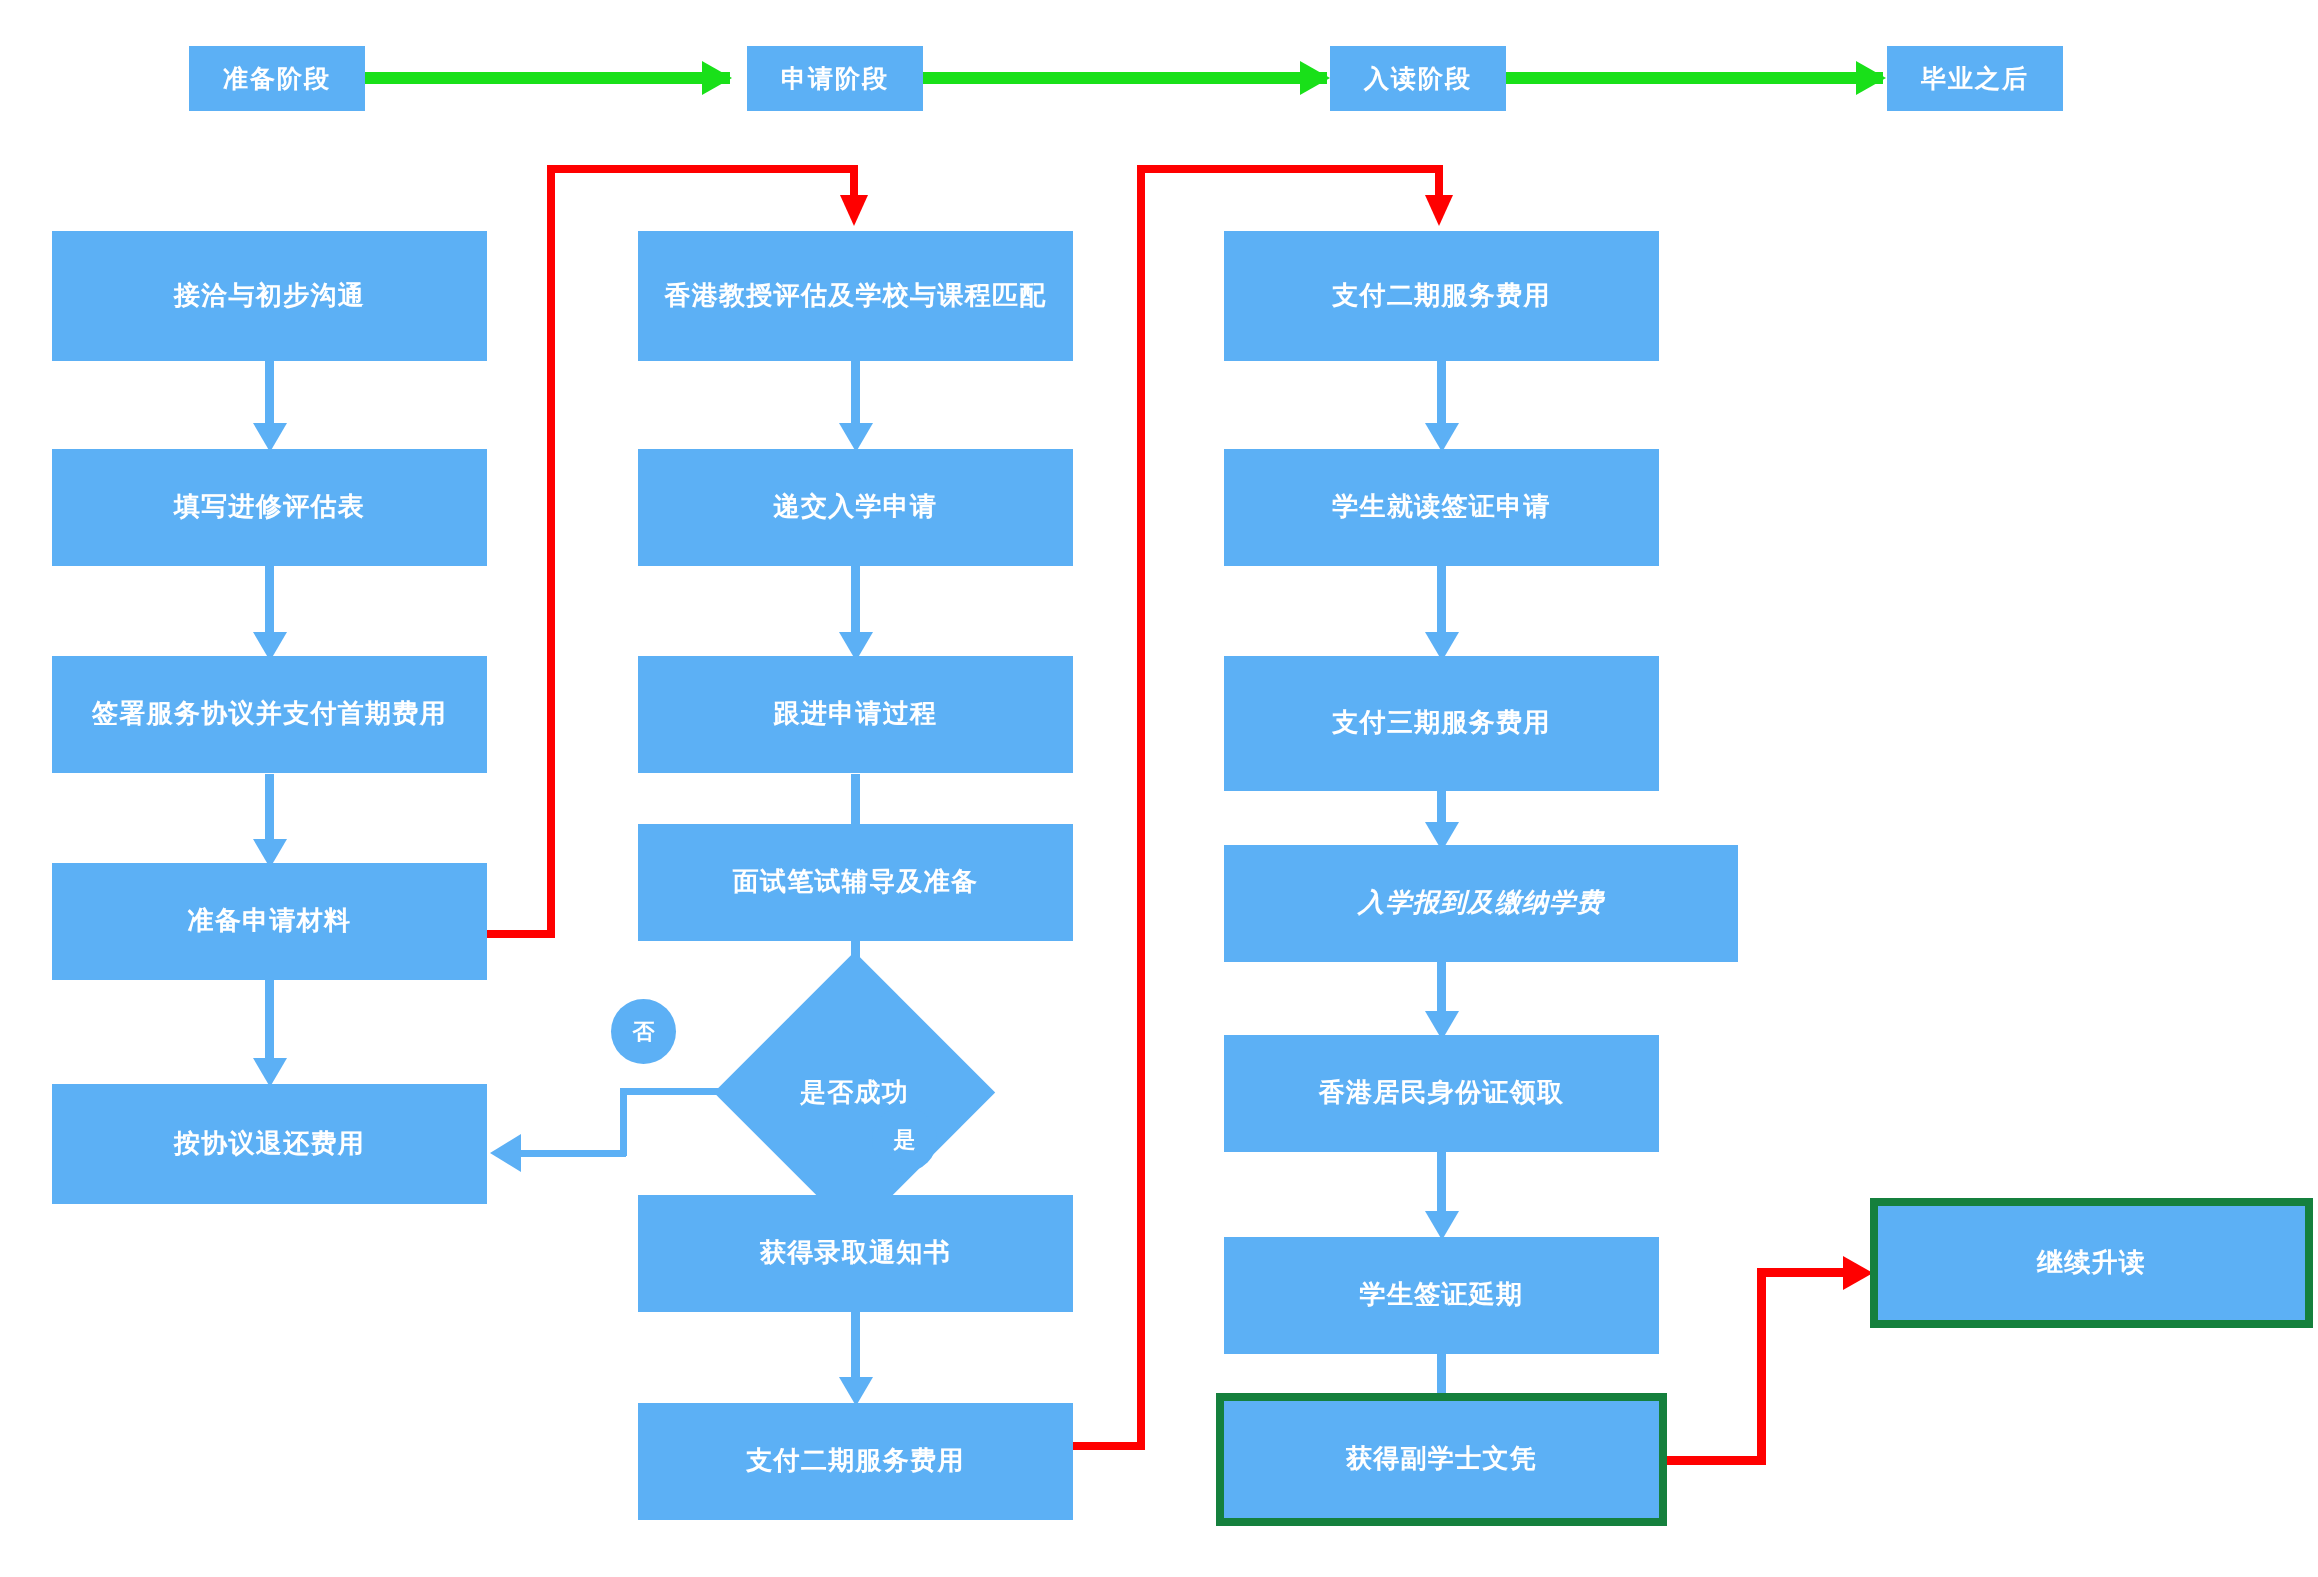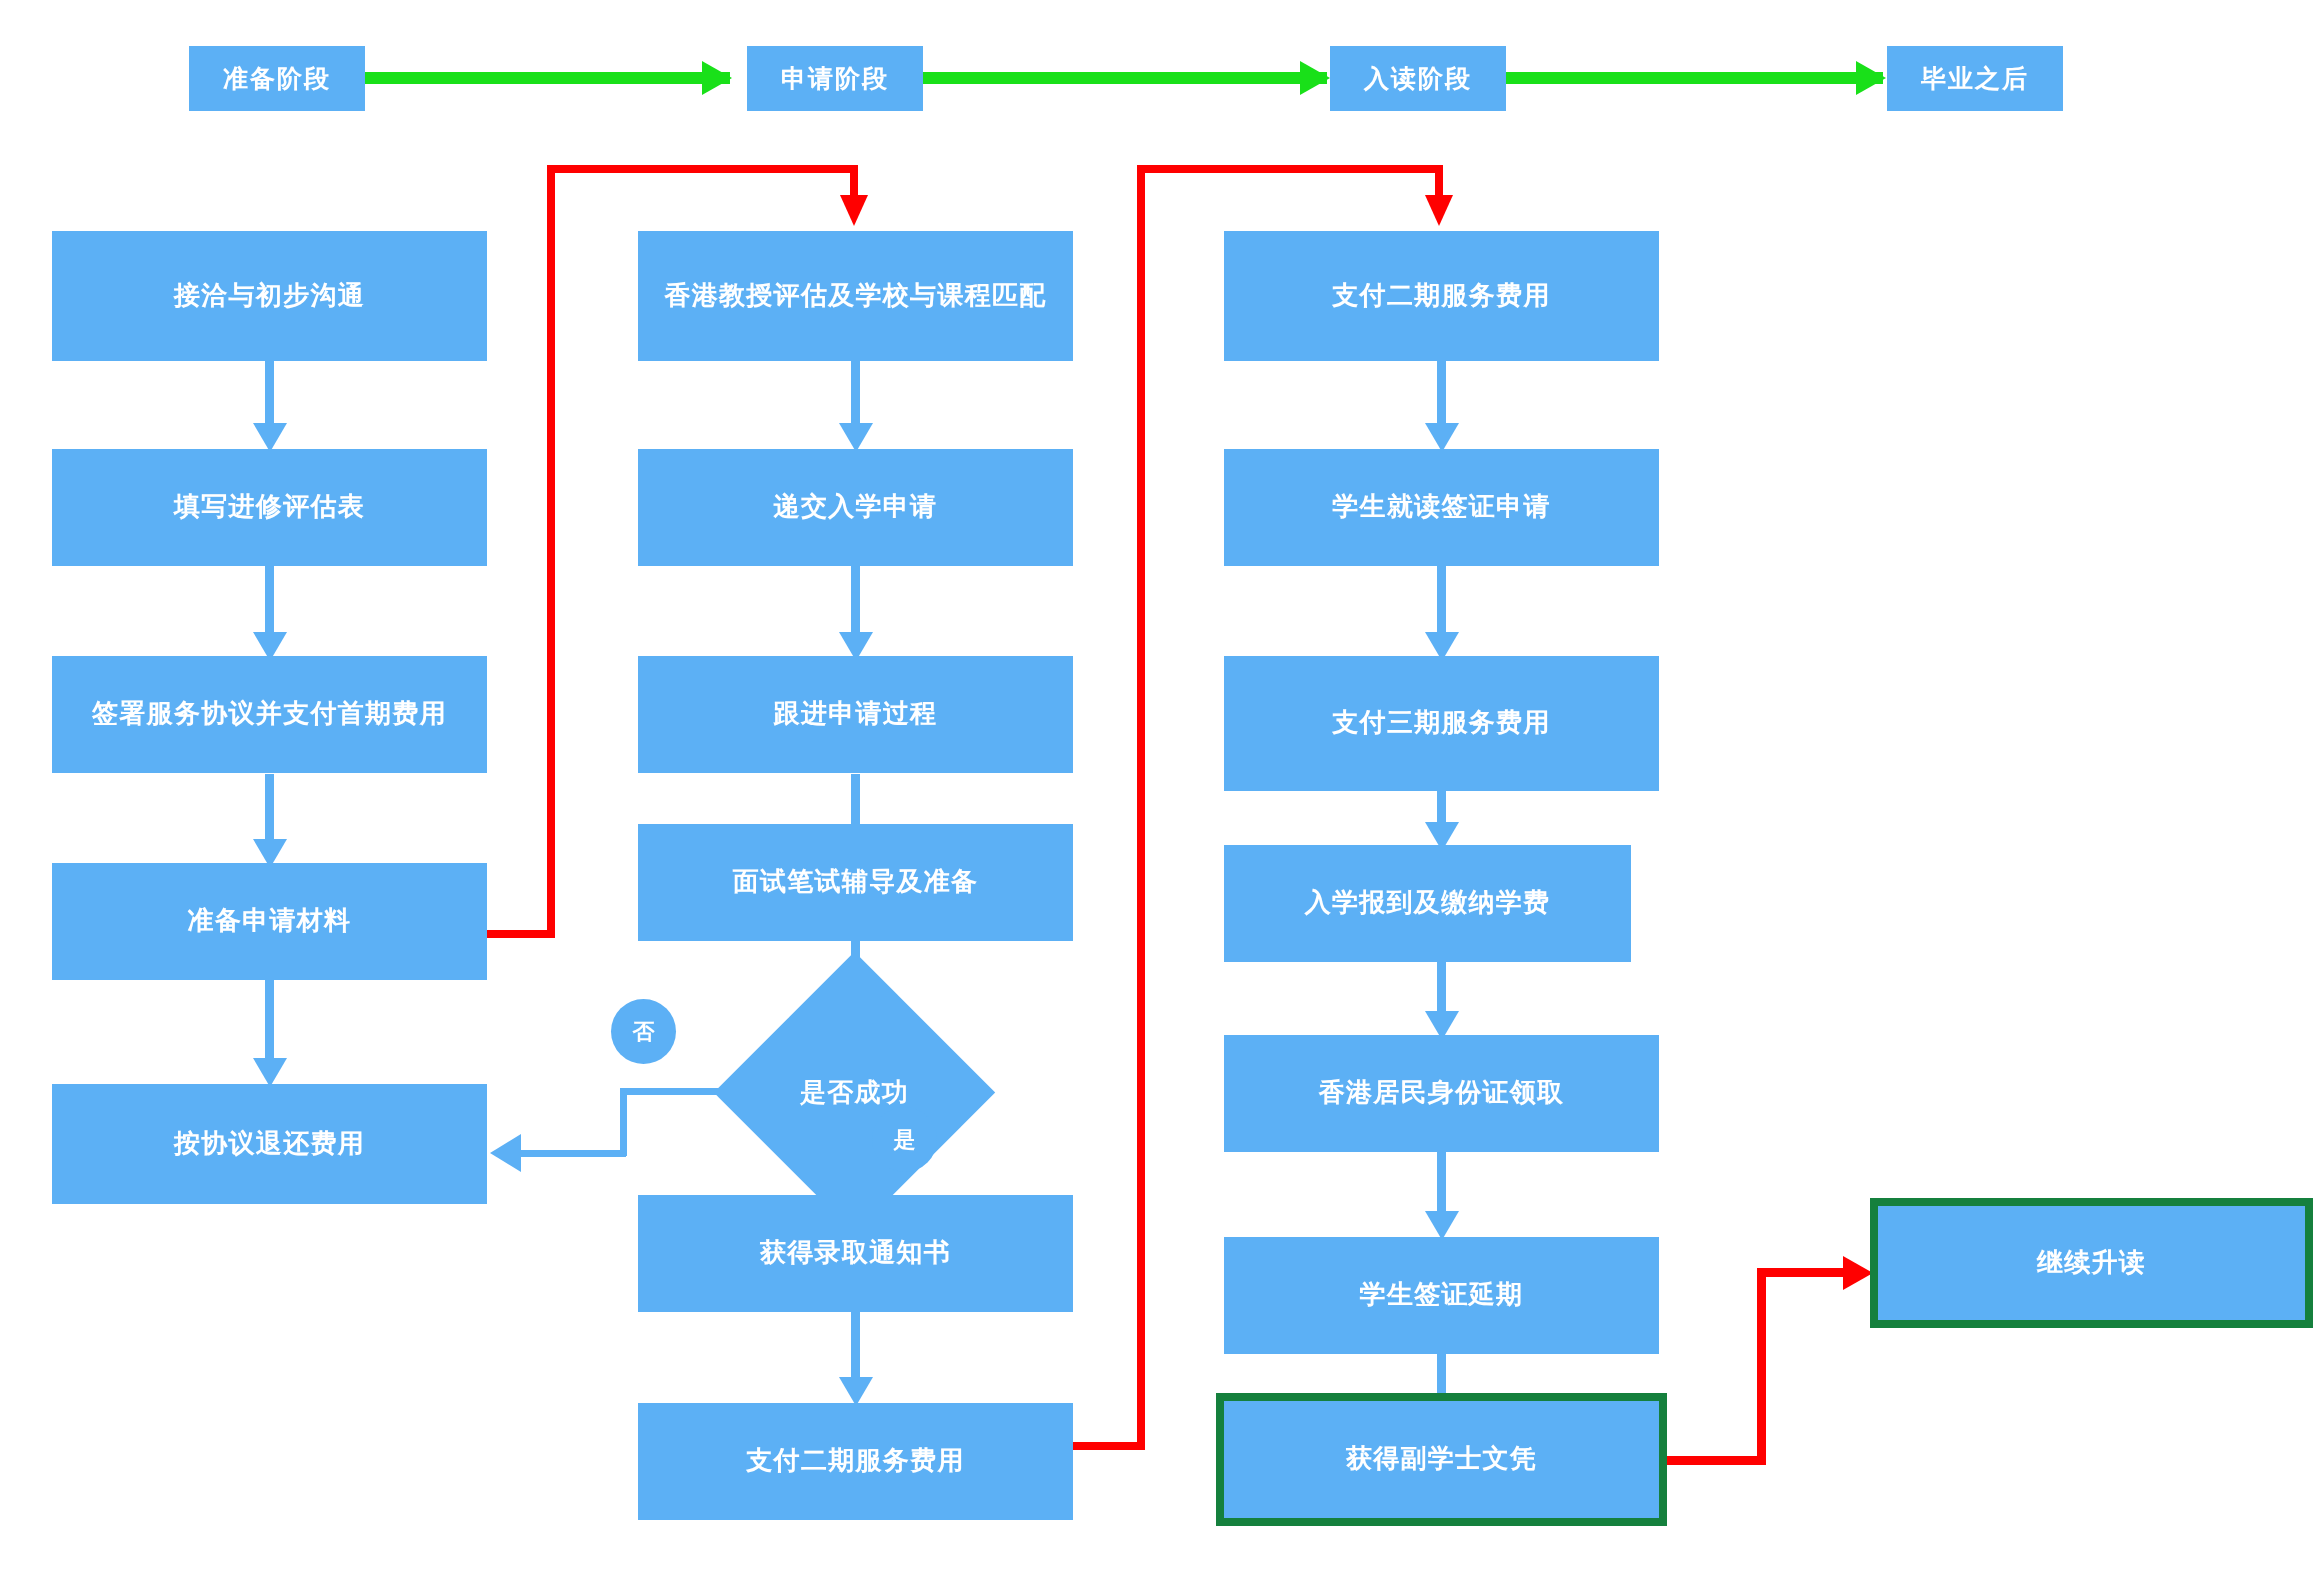--- a/index.html
+++ b/index.html
@@ -230,21 +230,21 @@
   <div class="node step" style="left:1224px; top:449px; width:435px; height:117px;">学生就读签证申请</div>
 
   <div class="seg blue" style="left:1437px; top:566px; width:9px; height:68px;"></div>
   <div class="arrowhead ah-down blue" style="left:1425px; top:632px;"></div>
 
   <div class="node step" style="left:1224px; top:656px; width:435px; height:135px;">支付三期服务费用</div>
 
   <div class="seg blue" style="left:1437px; top:774px; width:9px; height:52px;"></div>
   <div class="arrowhead ah-down blue" style="left:1425px; top:822px;"></div>
 
-  <div class="node step" style="left:1224px; top:845px; width:407px; height:117px;">入学报到及缴纳学费</div>
+  <div class="node step" style="left:1224px; top:845px; width:514px; height:117px;font-style:italic;">入学报到及缴纳学费</div>
 
   <div class="seg blue" style="left:1437px; top:962px; width:9px; height:52px;"></div>
   <div class="arrowhead ah-down blue" style="left:1425px; top:1011px;"></div>
 
   <div class="node step" style="left:1224px; top:1035px; width:435px; height:117px;">香港居民身份证领取</div>
 
   <div class="seg blue" style="left:1437px; top:1152px; width:9px; height:62px;"></div>
   <div class="arrowhead ah-down blue" style="left:1425px; top:1211px;"></div>
 
   <div class="node step" style="left:1224px; top:1237px; width:435px; height:117px;">学生签证延期</div>

